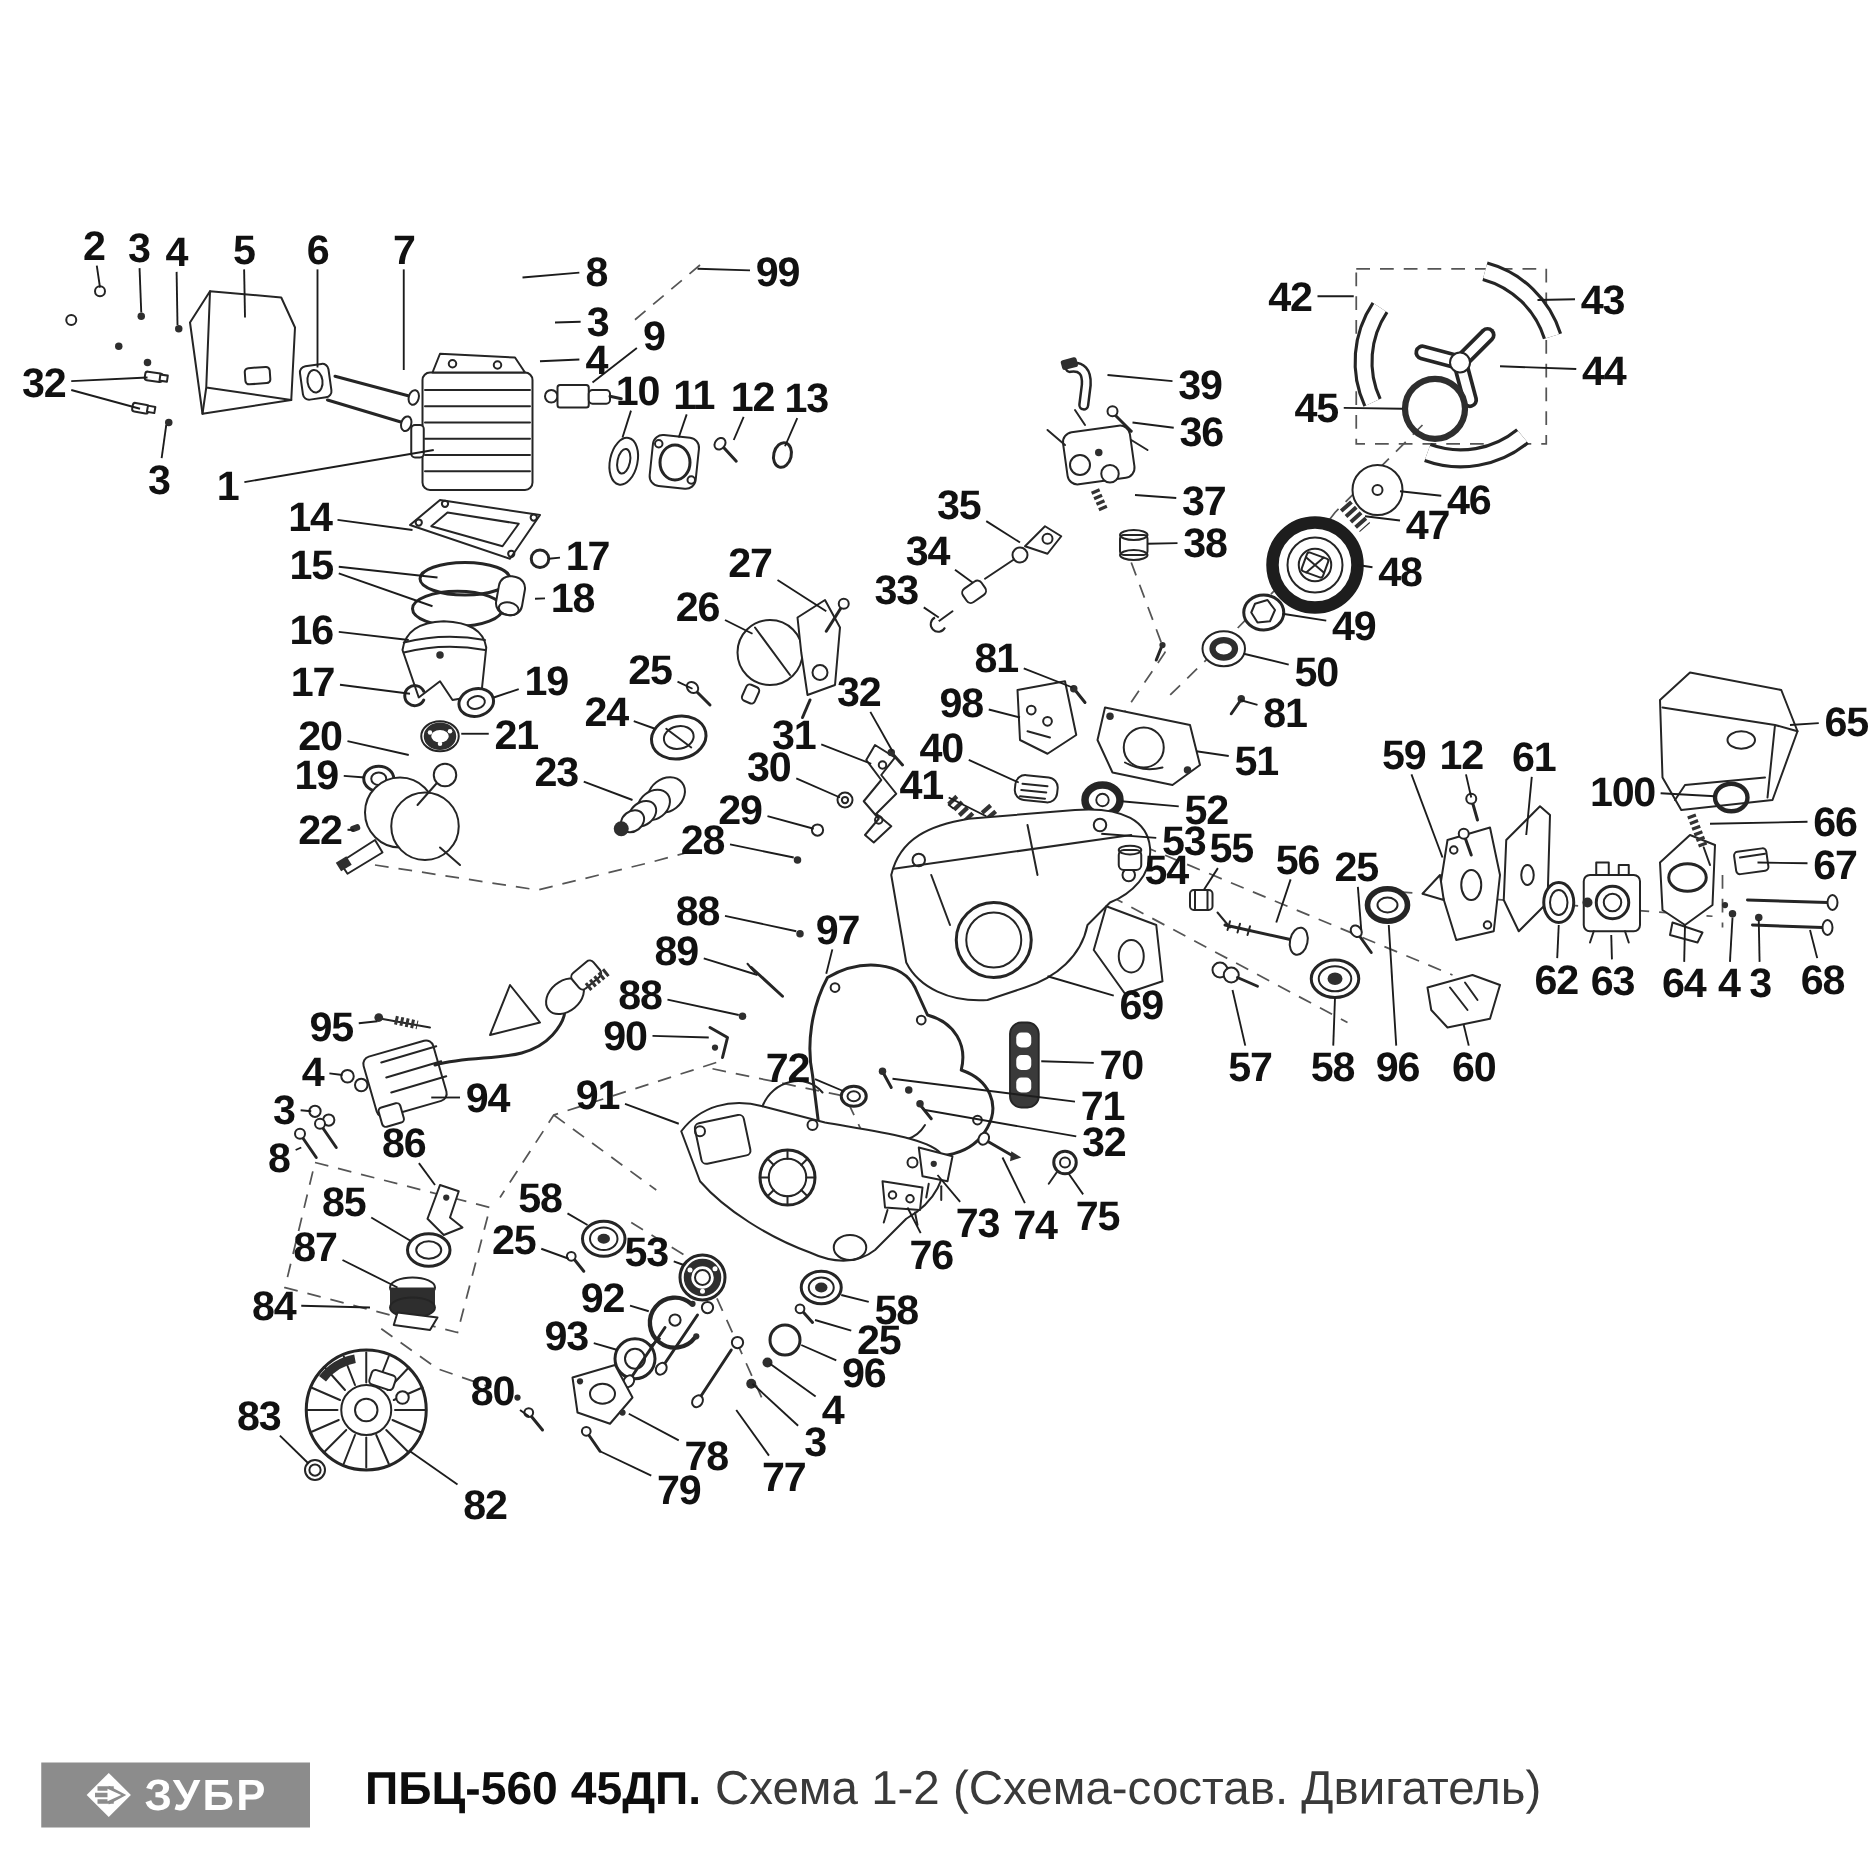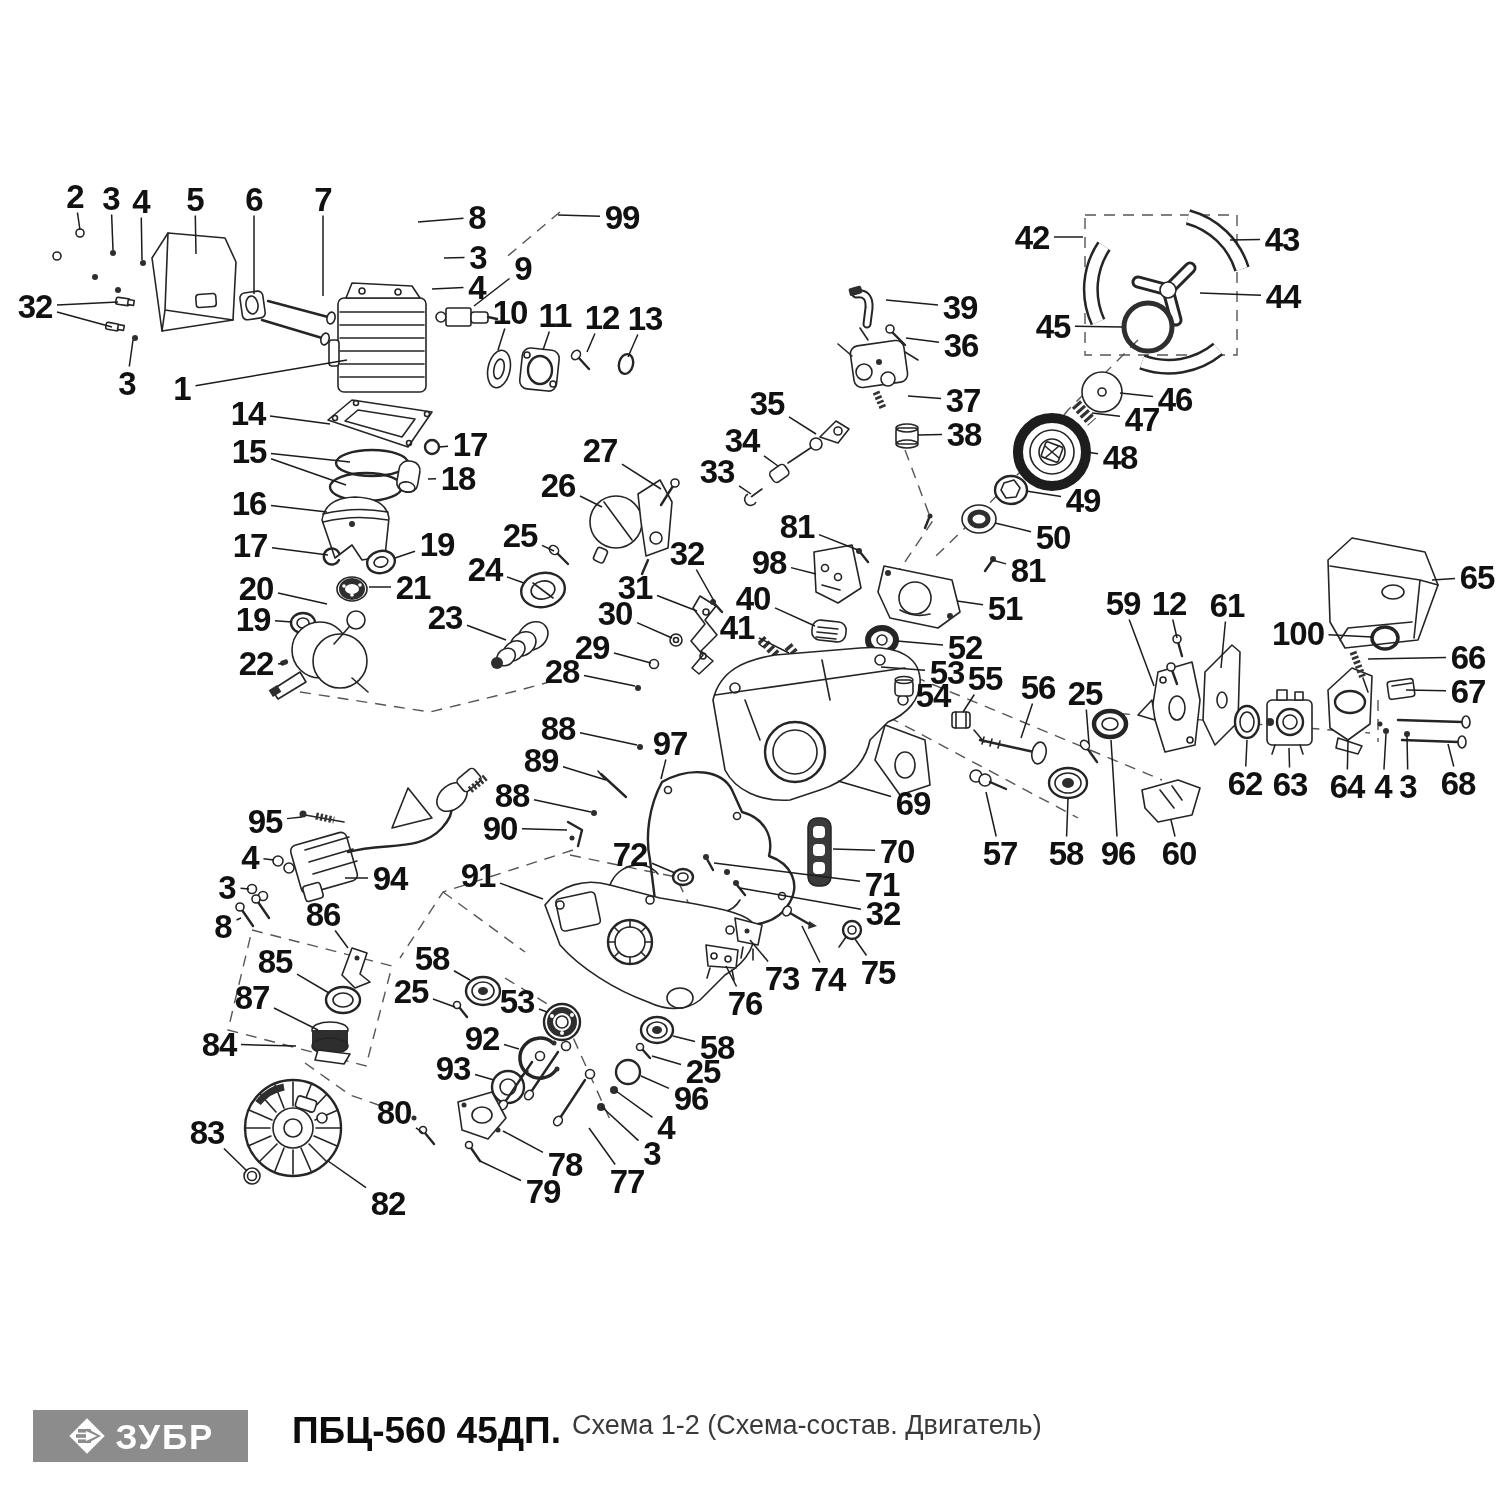--- a/index.html
+++ b/index.html
@@ -18,21 +18,21 @@
   text.lbl{font-family:"Liberation Sans",sans-serif;font-weight:700;font-size:33px;
            fill:#111;letter-spacing:-1px}
   
   .footer{position:absolute;left:0;top:1395px;width:1500px;height:105px;background:#fff}
   .logo{position:absolute;left:33px;top:15px;width:215px;height:52px;
         display:flex;align-items:center;justify-content:center;gap:9px}
   .logo-text{color:#fff;font-weight:700;font-size:35px;letter-spacing:2px;line-height:1}
   .title{position:absolute;left:292px;top:15px;height:52px;display:flex;
          align-items:flex-start;white-space:nowrap}
   .model{font-weight:700;font-size:37px;color:#0d0d0d}
-  .subtitle{font-weight:400;font-size:27px;color:#3a3a3a;margin-left:11px}
+  .subtitle{font-weight:400;font-size:38px;color:#3a3a3a;margin-left:11px}
 </style>
 </head>
 <body>
 
 <svg id="diagram" width="1500" height="1395" viewBox="0 0 1500 1395">
 
   <g>
     <rect class="dash" x="1085" y="215" width="152" height="140"></rect>
     <polyline class="dash" points="560,212 503,260"></polyline>
     <polyline class="dash" points="1138,340 1068,410 1020,472 968,525 935,557"></polyline>

